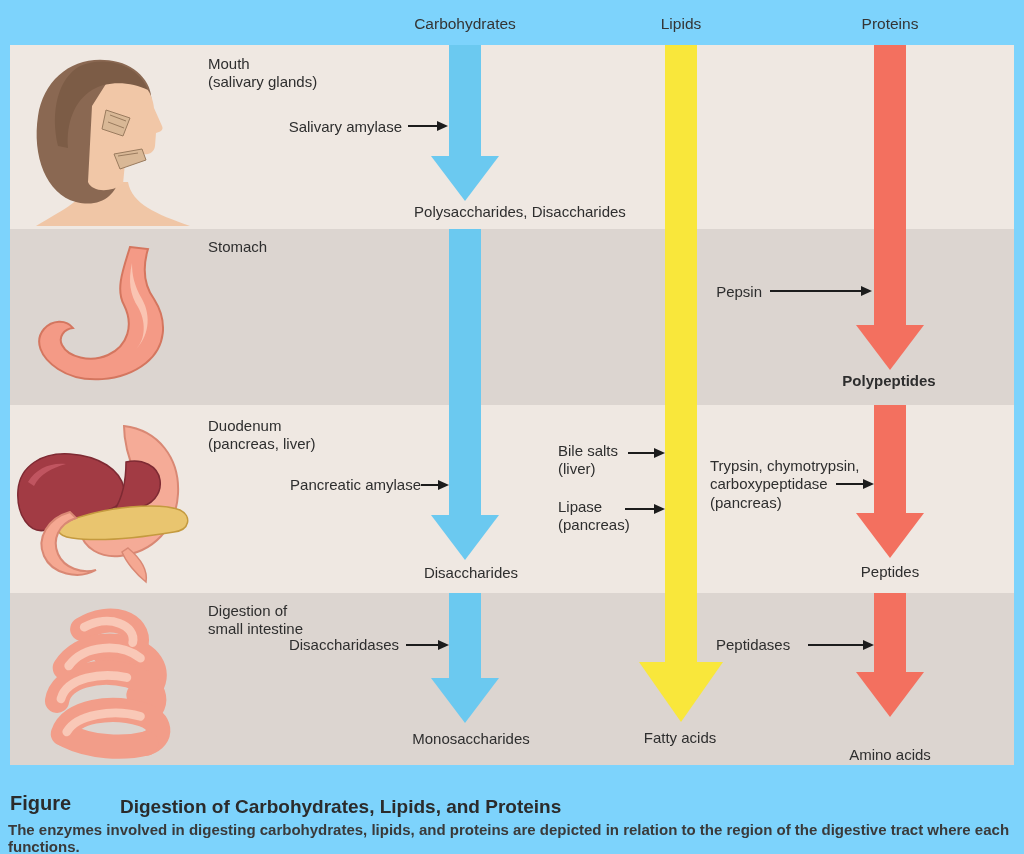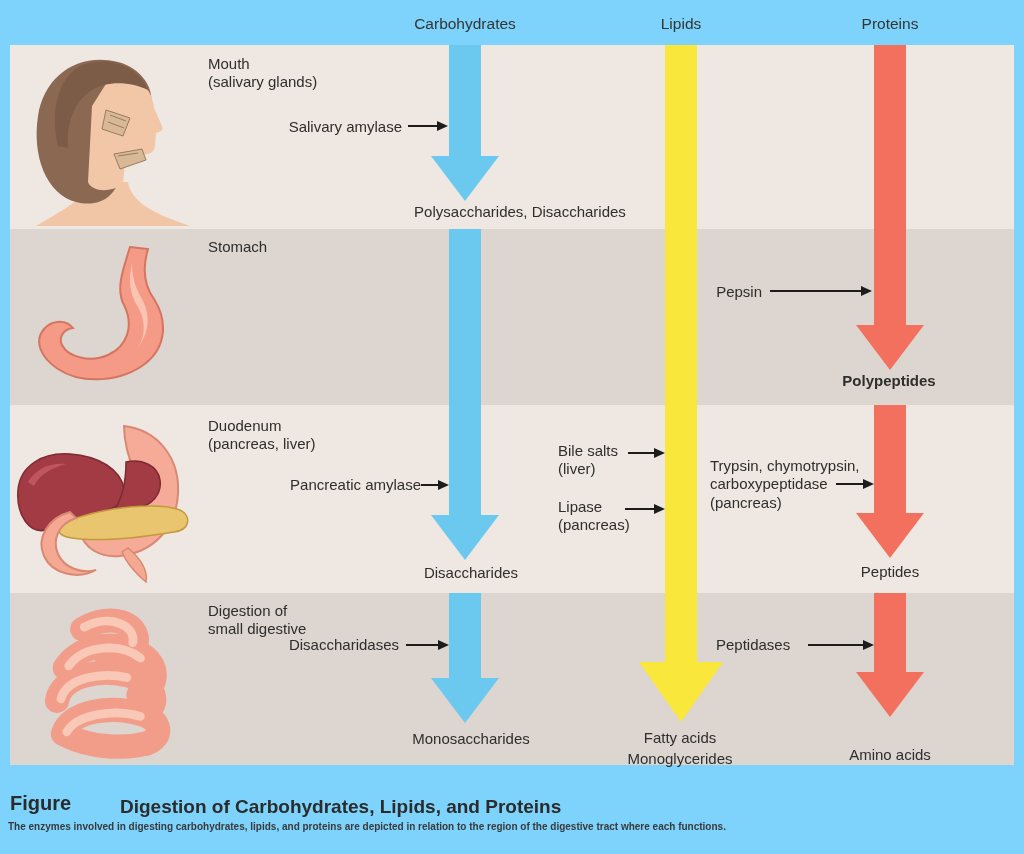--- a/index.html
+++ b/index.html
@@ -16,21 +16,21 @@
   .vhead{position:absolute;width:0;height:0;border-left:34px solid transparent;border-right:34px solid transparent;}
   .blue{background:#6BC9F0;}  .bluehead{border-top:45px solid #6BC9F0;}
   .yellow{background:#F9E73B;}
   .yellowhead{position:absolute;width:0;height:0;border-left:42px solid transparent;border-right:42px solid transparent;border-top:60px solid #F9E73B;}
   .red{background:#F3705F;}   .redhead{border-top:45px solid #F3705F;}
   .harrow{position:absolute;height:2px;background:#1c1c1c;}
   .harrow::after{content:"";position:absolute;right:-10px;top:-4px;width:0;height:0;
       border-left:11px solid #1c1c1c;border-top:5px solid transparent;border-bottom:5px solid transparent;}
   .cap-fig{position:absolute;left:10px;top:792px;font-size:20px;font-weight:bold;color:#2b2b2b;}
   .cap-title{position:absolute;left:120px;top:796px;font-size:19px;font-weight:bold;color:#2b2b2b;}
-  .cap-desc{position:absolute;left:8px;top:821px;width:1012px;font-size:10px;font-weight:600;color:#3a3a3a;}
+  .cap-desc{position:absolute;left:8px;top:821px;width:1012px;font-size:15px;font-weight:600;color:#3a3a3a;}
   svg{position:absolute;}
 </style>
 </head>
 <body>
 
 <div class="page">
 
   <div class="hdr" style="left:390px;width:150px;">Carbohydrates</div>
   <div class="hdr" style="left:631px;width:100px;">Lipids</div>
   <div class="hdr" style="left:830px;width:120px;">Proteins</div>
@@ -121,30 +121,29 @@
     <path d="M10 78 C12 54 34 40 62 42 C92 44 112 58 116 76 C118 86 112 94 100 98 L38 118 C22 122 8 104 10 78 Z" fill="#A23B44" stroke="#7E2A33" stroke-width="1.5"></path>
     <path d="M118 50 C134 46 150 54 152 68 C154 82 144 94 128 96 L106 99 C115 85 118 66 118 50 Z" fill="#A23B44" stroke="#7E2A33" stroke-width="1.5"></path>
     <path d="M20 70 C28 56 44 50 58 52 C44 56 32 62 26 74 Z" fill="#C05560"></path>
     <path d="M58 110 C96 94 152 90 172 98 C184 104 182 118 166 120 C130 126 92 130 64 126 C48 124 46 114 58 110 Z" fill="#E9C56F" stroke="#C49A3F" stroke-width="1.5"></path>
     <path d="M62 100 C40 106 28 126 36 144 C44 162 70 168 88 158 C74 162 56 156 50 142 C44 128 50 112 68 106 Z" fill="#F5A892" stroke="#D98874" stroke-width="2"></path>
     <path d="M120 136 C132 146 140 158 138 170 C128 162 118 150 114 140 Z" fill="#F5A892" stroke="#D98874" stroke-width="1.5"></path>
   </svg>
 
   <div class="lbl" style="left:208px;top:602px;">
     <span>Digestion of</span><br>
-    <span>small digestive</span>
+    <span>small intestine</span>
   </div>
   <div class="lbl rt" style="left:247px;top:636px;width:152px;">Disaccharidases</div>
   <div class="harrow" style="left:406px;top:644px;width:33px;"></div>
   <div class="lbl" style="left:716px;top:636px;">Peptidases</div>
   <div class="harrow" style="left:808px;top:644px;width:56px;"></div>
 
   <div class="lbl ctr" style="left:351px;top:730px;width:240px;">Monosaccharides</div>
   <div class="lbl ctr" style="left:580px;top:729px;width:200px;">Fatty acids</div>
-  <div class="lbl ctr" style="left:580px;top:750px;width:200px;">Monoglycerides</div>
   <div class="lbl ctr" style="left:790px;top:721px;width:200px;margin-top:25px;">Amino acids</div>
 
   <svg viewBox="0 0 175 165" style="left:22px;top:600px;width:170px;height:160px;">
     <g fill="none" stroke="#F29D89" stroke-width="25" stroke-linecap="round">
       <path d="M62 30 C92 12 122 24 118 46 C115 62 96 66 84 54"></path>
       <path d="M44 70 C60 44 102 40 126 58 C142 70 140 92 120 98"></path>
       <path d="M36 104 C40 78 80 70 110 78 C138 86 144 108 126 118"></path>
       <path d="M42 138 C50 114 92 108 124 118 C144 124 146 142 128 148"></path>
       <path d="M46 140 C70 152 104 154 128 148"></path>
     </g>

